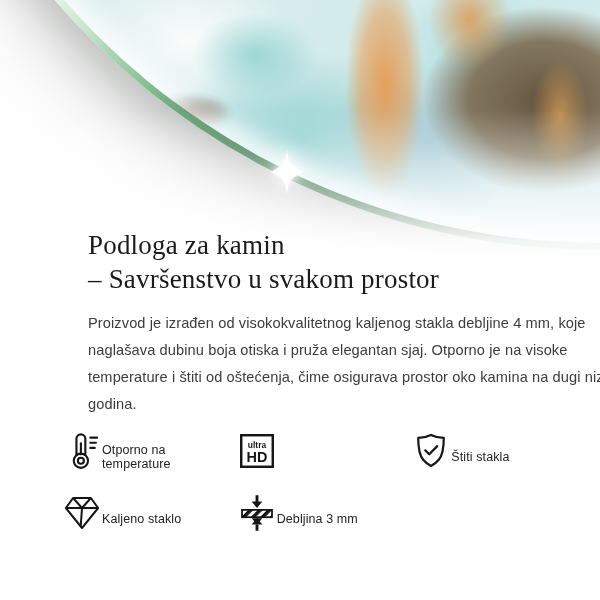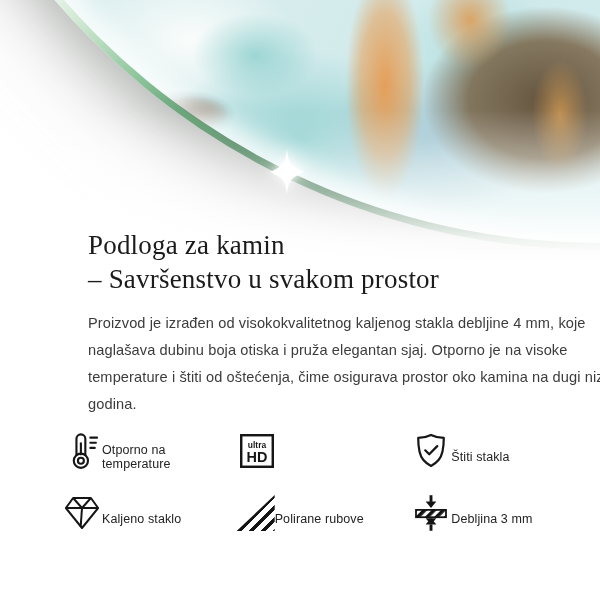--- a/index.html
+++ b/index.html
@@ -150,26 +150,20 @@
           <svg class="fsvg" width="40" height="40" viewBox="0 0 36 36" fill="none" stroke="#161616" stroke-width="1.8" stroke-linejoin="round">
             <path d="M3.5 13.5 L10 4.5 H26 L32.5 13.5 L18 31.5 Z"></path>
             <path d="M3.5 13.5 H32.5"></path>
             <path d="M10 4.5 L18 13.5 L26 4.5"></path>
             <path d="M18 13.5 L16.8 30.5"></path>
           </svg>
         </div>
         <span class="flabel">Kaljeno staklo</span>
       </div>
 
-      <div class="feature">
-        <div class="icon-box">
-          <span class="stripes"></span>
-        </div>
-        <span class="flabel">Polirane rubove</span>
-      </div>
 
       <div class="feature">
         <div class="icon-box">
           <svg class="fsvg" width="40" height="40" viewBox="0 0 36 36">
             <defs>
               <pattern id="hatch" width="6" height="6" patternUnits="userSpaceOnUse" patternTransform="rotate(45)">
                 <rect width="3.2" height="6" fill="#141414"></rect>
               </pattern>
             </defs>
             <line x1="18" y1="2" x2="18" y2="8" stroke="#141414" stroke-width="2.6"></line>

